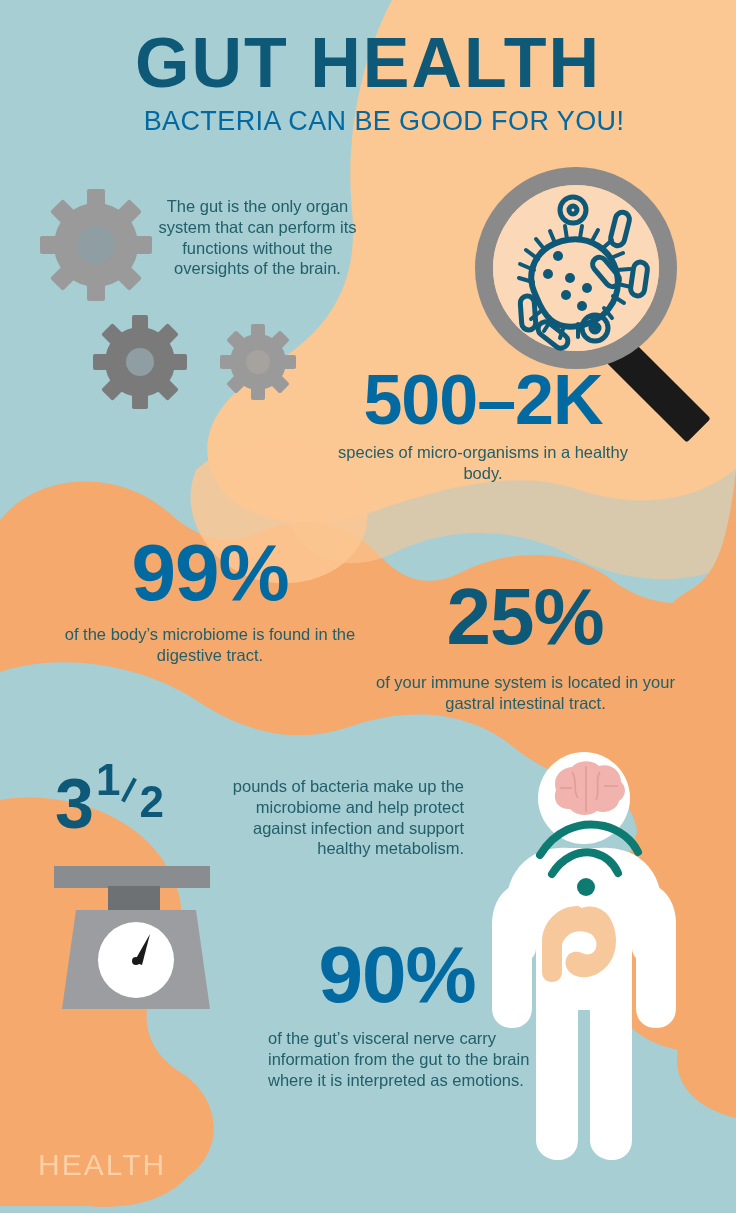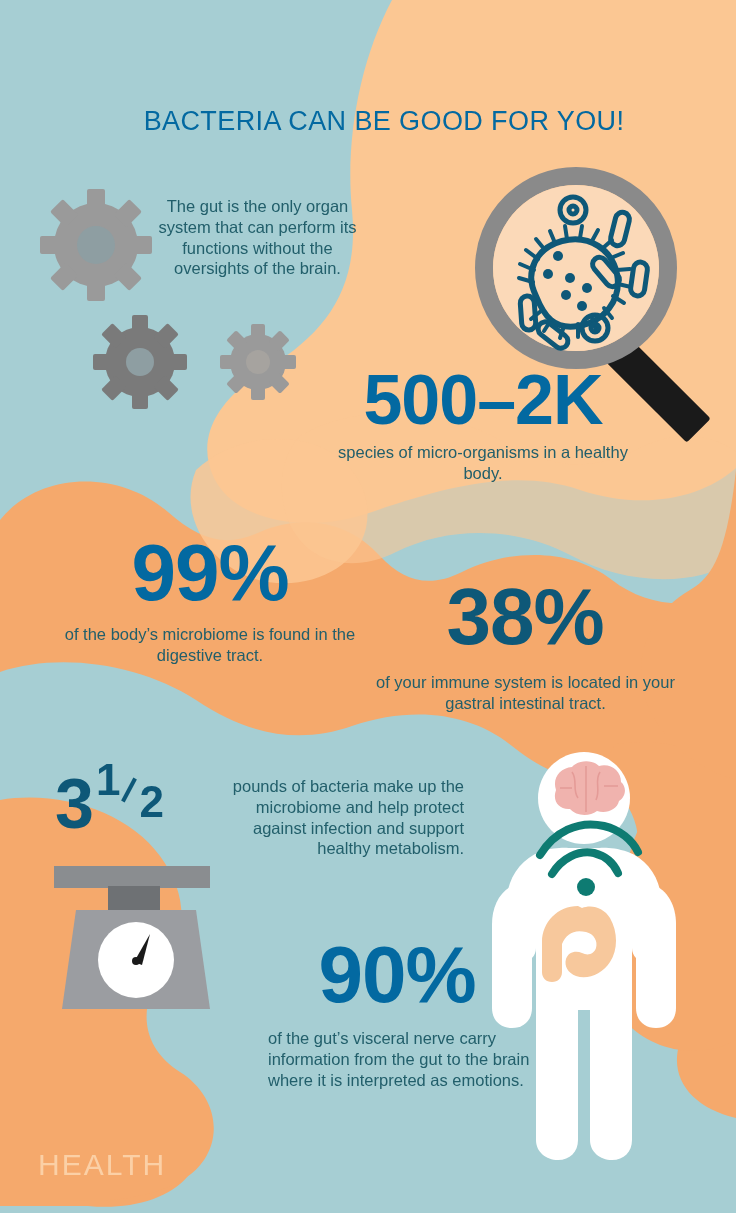--- a/index.html
+++ b/index.html
@@ -294,31 +294,32 @@
       <path d="M582,908 C592,904 604,908 610,918 C618,932 618,950 610,962
                C602,974 588,980 576,976 C568,973 564,966 566,959
                C568,952 576,950 582,953 C588,956 594,954 596,948
                C598,941 594,934 586,932 C574,929 566,934 562,944
                L562,972 C562,978 558,982 552,982
                C546,982 542,978 542,972 L542,942
                C542,922 558,906 578,906 Z"></path>
     </g>
   </svg>
 
+  <div class="abs" id="title">GUT HEALTH</div>
   <div class="abs" id="subtitle">BACTERIA CAN BE GOOD FOR YOU!</div>
 
   <div class="abs body-text" id="intro-text">The gut is the only organ system that can perform its functions without the oversights of the brain.</div>
 
   <div class="abs bigstat teal-stat" id="stat-500">500–2K</div>
   <div class="abs body-text" id="cap-500">species of micro-organisms in a healthy body.</div>
 
   <div class="abs bigstat teal-stat" id="stat-99">99%</div>
   <div class="abs body-text" id="cap-99">of the body’s microbiome is found in the digestive tract.</div>
 
-  <div class="abs bigstat navy-stat" id="stat-70">38%</div>
+  <div class="abs bigstat navy-stat" id="stat-70">25%</div>
   <div class="abs body-text" id="cap-70">of your immune system is located in your gastral intestinal tract.</div>
 
   <div class="abs bigstat navy-stat" id="stat-3">
     <span class="whole">3</span>
     <span class="frac">
       <span class="num">1</span>
       <span class="bar"></span>
       <span class="den">2</span>
     </span>
   </div>

